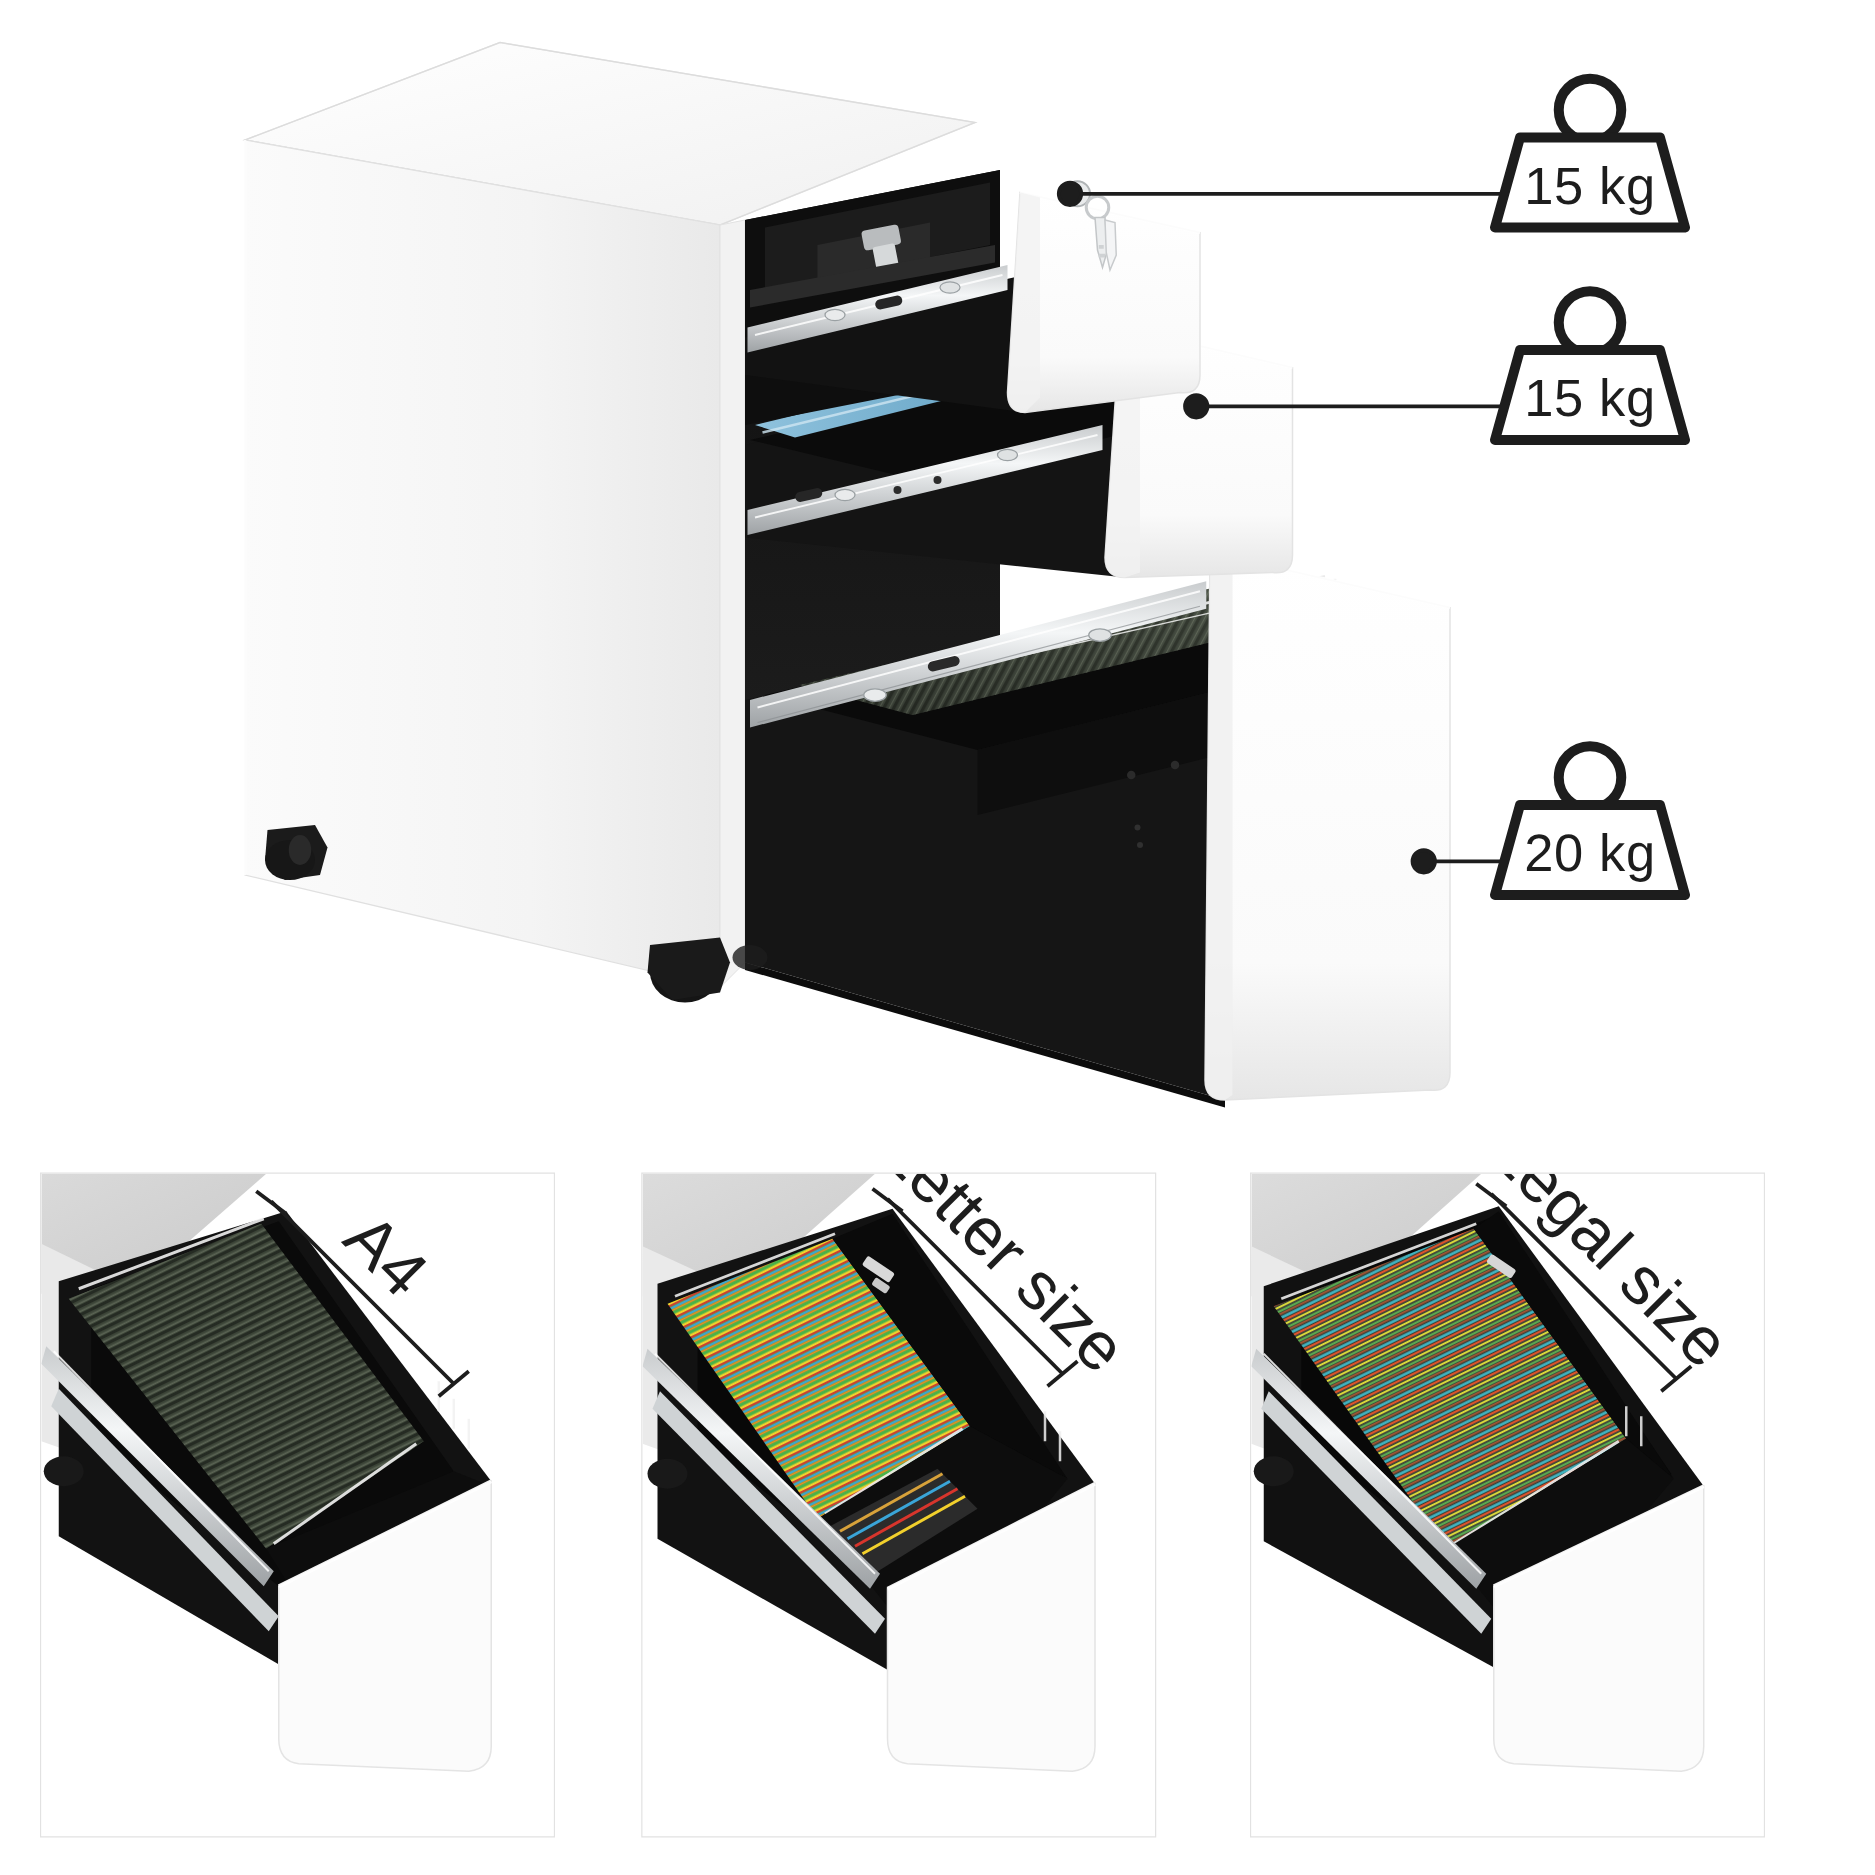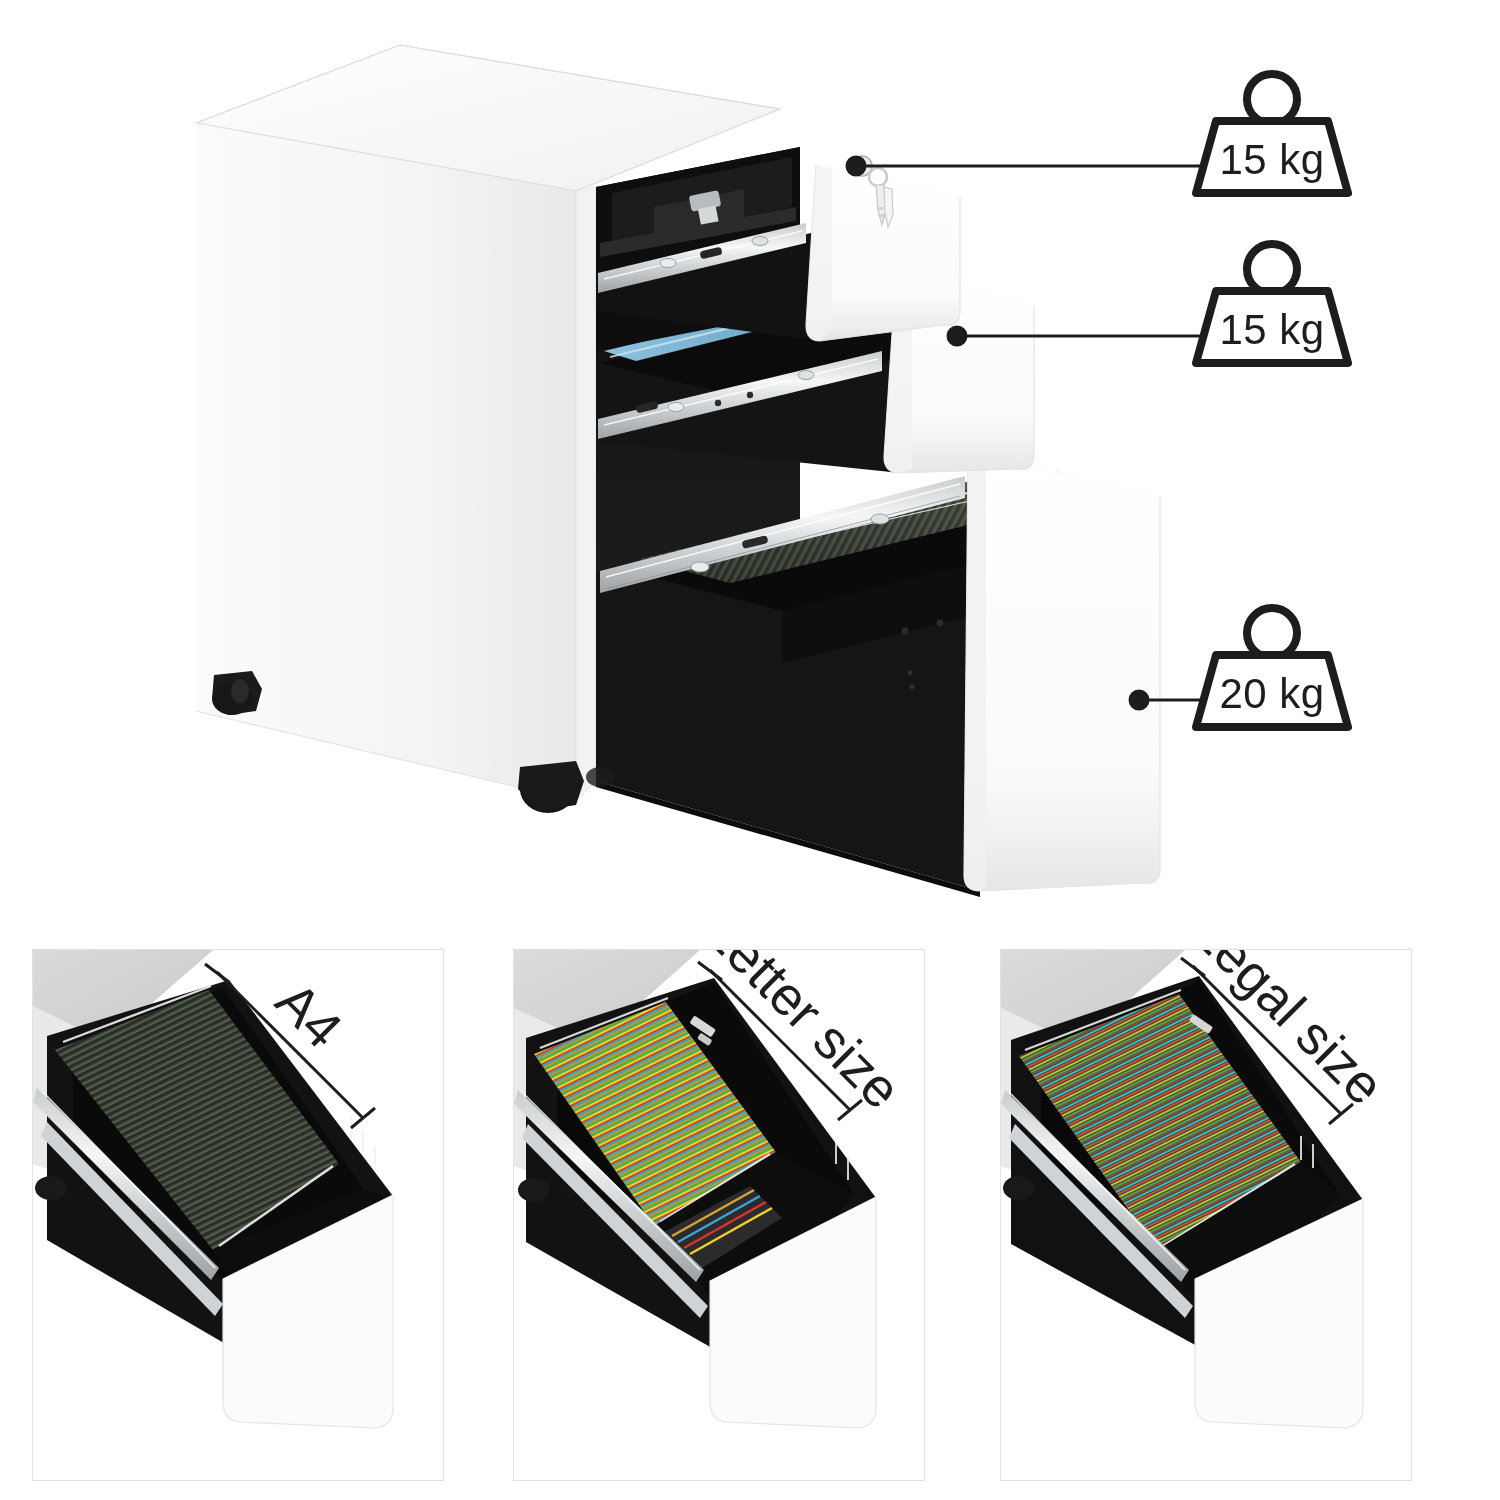--- a/index.html
+++ b/index.html
@@ -1,18 +1,18 @@
 <!DOCTYPE html>
 <html><head>
 <meta charset="utf-8">
 <style>
   html,body{margin:0;padding:0;background:#fff;}
   body{width:1500px;height:1500px;position:relative;overflow:hidden;
        font-family:"Liberation Sans","DejaVu Sans",sans-serif;}
-  .stage{position:absolute;inset:0;margin-top:11px;}
+  .stage{position:absolute;inset:0;}
   svg{display:block;}
   .abs{position:absolute;}
 
   
   .panel{position:absolute;top:938px;width:412px;height:532px;
          background:#fff;border:1px solid #e2e2e2;box-sizing:border-box;overflow:hidden;}
   .p1{left:32px;}
   .p2{left:513px;}
   .p3{left:1000px;}
   .panel svg{position:absolute;left:0;top:0;}

